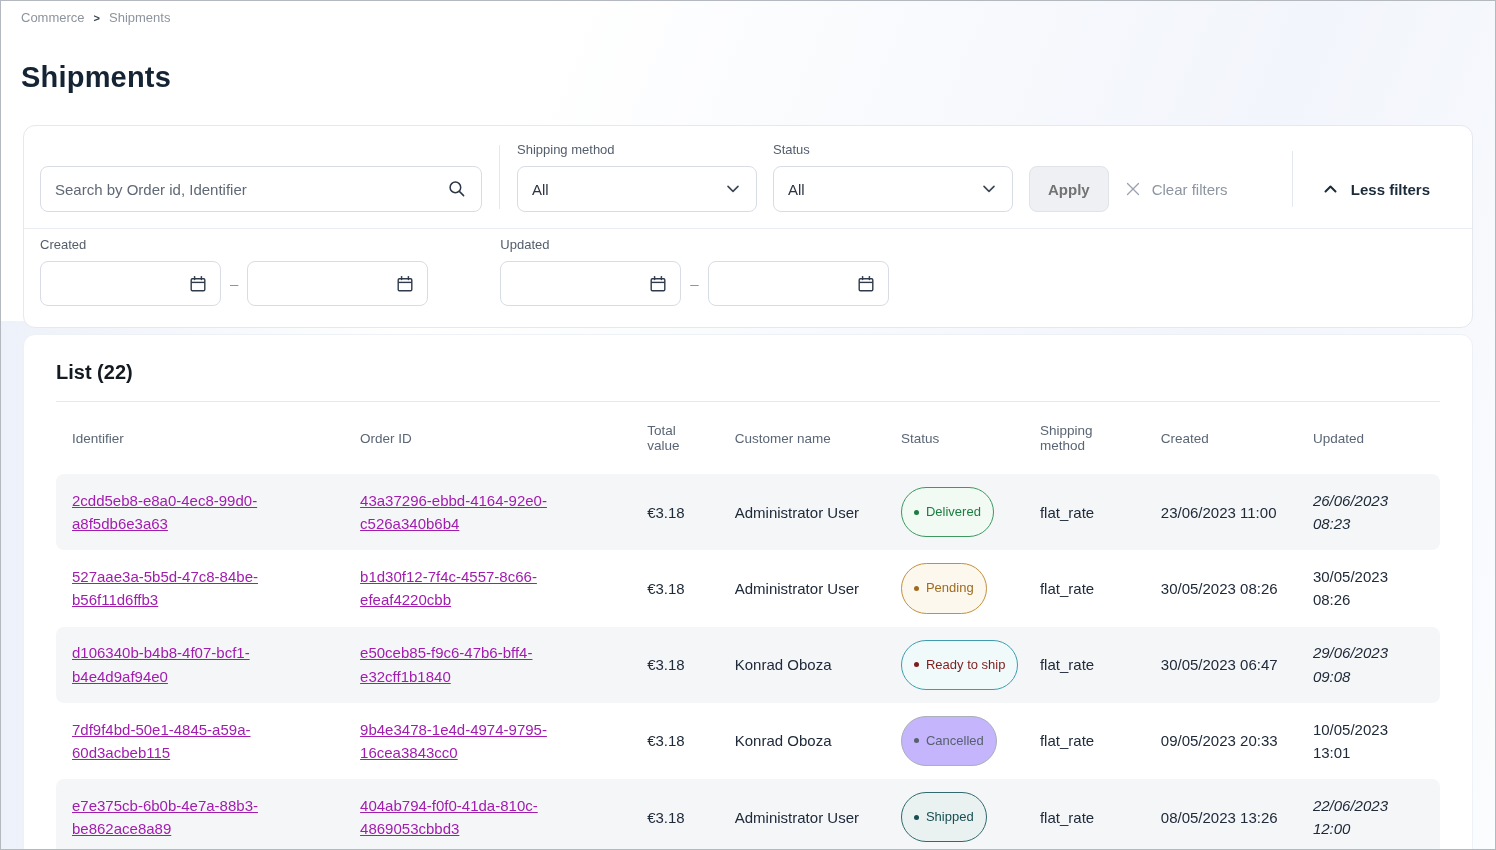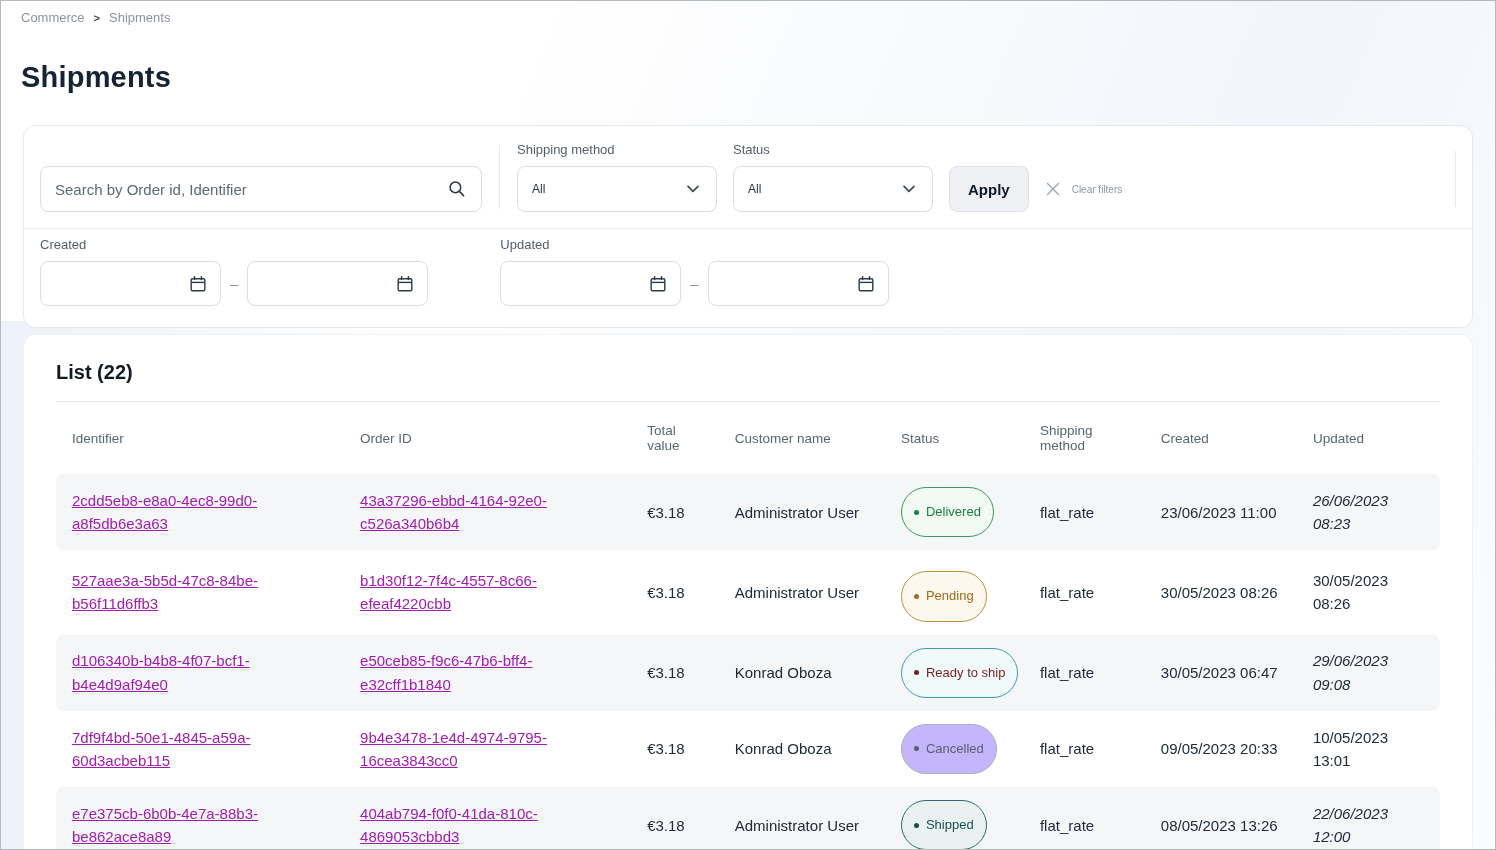--- a/index.html
+++ b/index.html
@@ -50,33 +50,33 @@
     background:#fff;
   }
   .search-box input {
     flex:1; border:none; outline:none; font-size:15px; color:#2b3442;
     font-family:inherit; background:transparent;
   }
   .search-box input::placeholder { color:#5f6975; opacity:1; }
   .vdiv  { width:1px; background:#e4e8ef; height:64px; margin:0 17px; align-self:center; }
   .vdiv2 { width:1px; background:#e4e8ef; height:56px; margin:0 0 -4px 0; align-self:center; }
   .select {
-    width:200px; height:46px; border:1px solid #d8dde5; border-radius:8px;
+    width:240px; height:46px; border:1px solid #d8dde5; border-radius:8px;
     display:flex; align-items:center; justify-content:space-between;
-    padding:0 14px; font-size:12px; color:#2b3442; background:#fff; cursor:pointer;
+    padding:0 14px; font-size:15px; color:#2b3442; background:#fff; cursor:pointer;
   }
   .field + .field { margin-left:16px; }
   .apply-btn {
     margin-left:16px; height:46px; padding:0 18px;
     background:#eef0f3; border:1px solid #e0e3e8; border-radius:8px;
-    font-size:15px; font-weight:600; color:#0f172a; font-family:inherit; cursor:pointer;
+    font-size:15px; font-weight:600; color:#737373; font-family:inherit; cursor:pointer;
   }
   .clear-btn {
     margin-left:14px; height:46px; display:flex; align-items:center; gap:9px;
-    background:none; border:none; font-size:10px; color:#8d95a0; font-family:inherit; cursor:pointer;
+    background:none; border:none; font-size:15px; color:#8d95a0; font-family:inherit; cursor:pointer;
   }
   .less-btn {
     margin:0 26px 0 0; height:46px; display:flex; align-items:center; gap:11px;
     background:none; border:none; font-size:15px; font-weight:700; color:#1c2b3a;
     font-family:inherit; cursor:pointer; padding-left:28px;
   }
   .push { margin-left:auto; }
   .hdiv { height:1px; background:#e9edf2; }
 
   .range-row { display:flex; align-items:center; }
@@ -181,20 +181,28 @@
             <svg width="20" height="20" viewBox="0 0 20 20" fill="none">
               <path d="M4.5 4.5 L15.5 15.5 M15.5 4.5 L4.5 15.5" stroke="#9aa2ad" stroke-width="1.3" stroke-linecap="round"></path>
             </svg>
           </span>
           <span>Clear filters</span>
         </button>
 
         <div class="push"></div>
         <div class="vdiv2"></div>
 
+        <button class="less-btn">
+          <span class="icon">
+            <svg width="19" height="19" viewBox="0 0 19 19" fill="none">
+              <path d="M4.5 11.5 L9.5 6.5 L14.5 11.5" stroke="#1c2b3a" stroke-width="2" stroke-linecap="round" stroke-linejoin="round"></path>
+            </svg>
+          </span>
+          <span>Less filters</span>
+        </button>
       </div>
 
       <div class="hdiv"></div>
 
       <div class="filter-row2">
 
         <div class="field">
           <span class="field-label">Created</span>
           <div class="range-row">
             <div class="date-input">
@@ -294,21 +302,21 @@
                 </span></td>
               <td><span class="cell-text">flat_rate</span></td>
               <td><span class="cell-text">23/06/2023 11:00</span></td>
               <td><span class="cell-text">26/06/2023 08:23</span></td>
             </tr>
             <tr>
               <td><a href="#" class="row-link">527aae3a-5b5d-47c8-84be-b56f11d6ffb3</a></td>
               <td><a href="#" class="row-link">b1d30f12-7f4c-4557-8c66-efeaf4220cbb</a></td>
               <td><span class="cell-text">€3.18</span></td>
               <td><span class="cell-text">Administrator User</span></td>
-              <td><span class="badge" style="color: rgb(160, 106, 31); border-color: rgb(193, 145, 63); background: rgb(253, 248, 237); margin-top: 8px;">
+              <td><span class="badge" style="color: rgb(160, 106, 31); border-color: rgb(193, 145, 63); background: rgb(253, 248, 237);">
                   <span class="dot"></span>
                   <span>Pending</span>
                 </span></td>
               <td><span class="cell-text">flat_rate</span></td>
               <td><span class="cell-text">30/05/2023 08:26</span></td>
               <td><span class="cell-text">30/05/2023 08:26</span></td>
             </tr>
             <tr class="stripe">
               <td><a href="#" class="row-link">d106340b-b4b8-4f07-bcf1-b4e4d9af94e0</a></td>
               <td><a href="#" class="row-link">e50ceb85-f9c6-47b6-bff4-e32cff1b1840</a></td>

